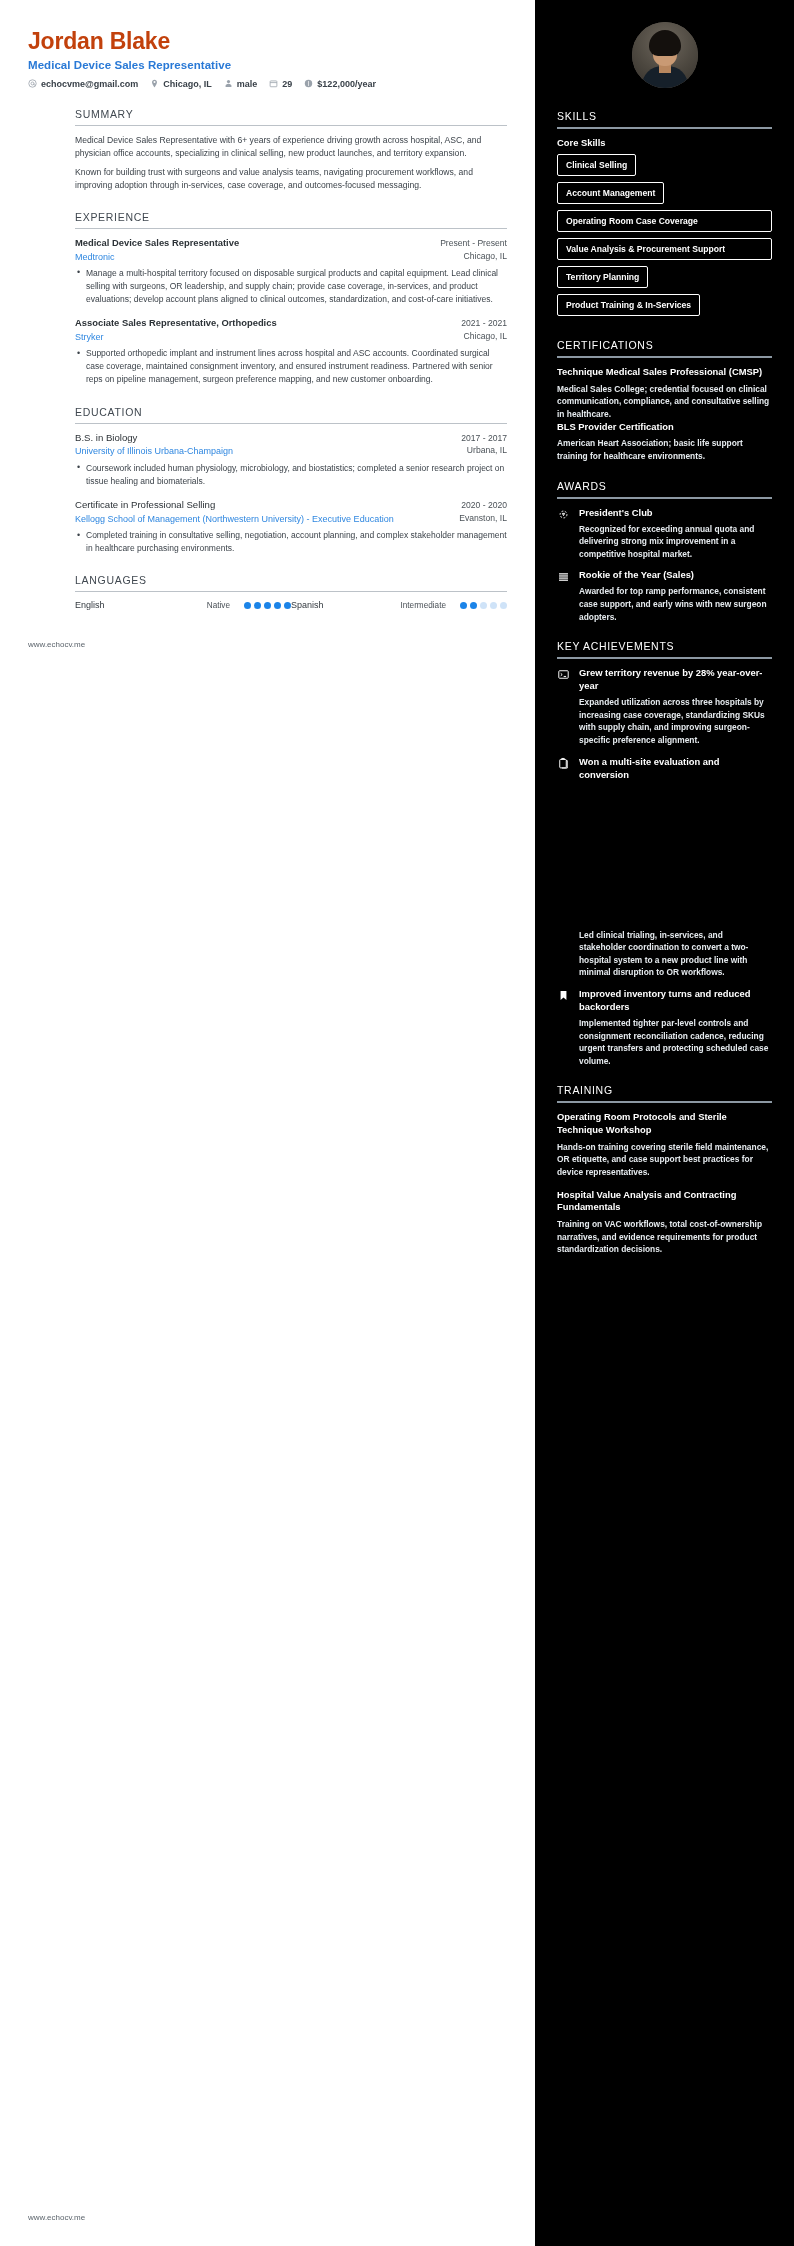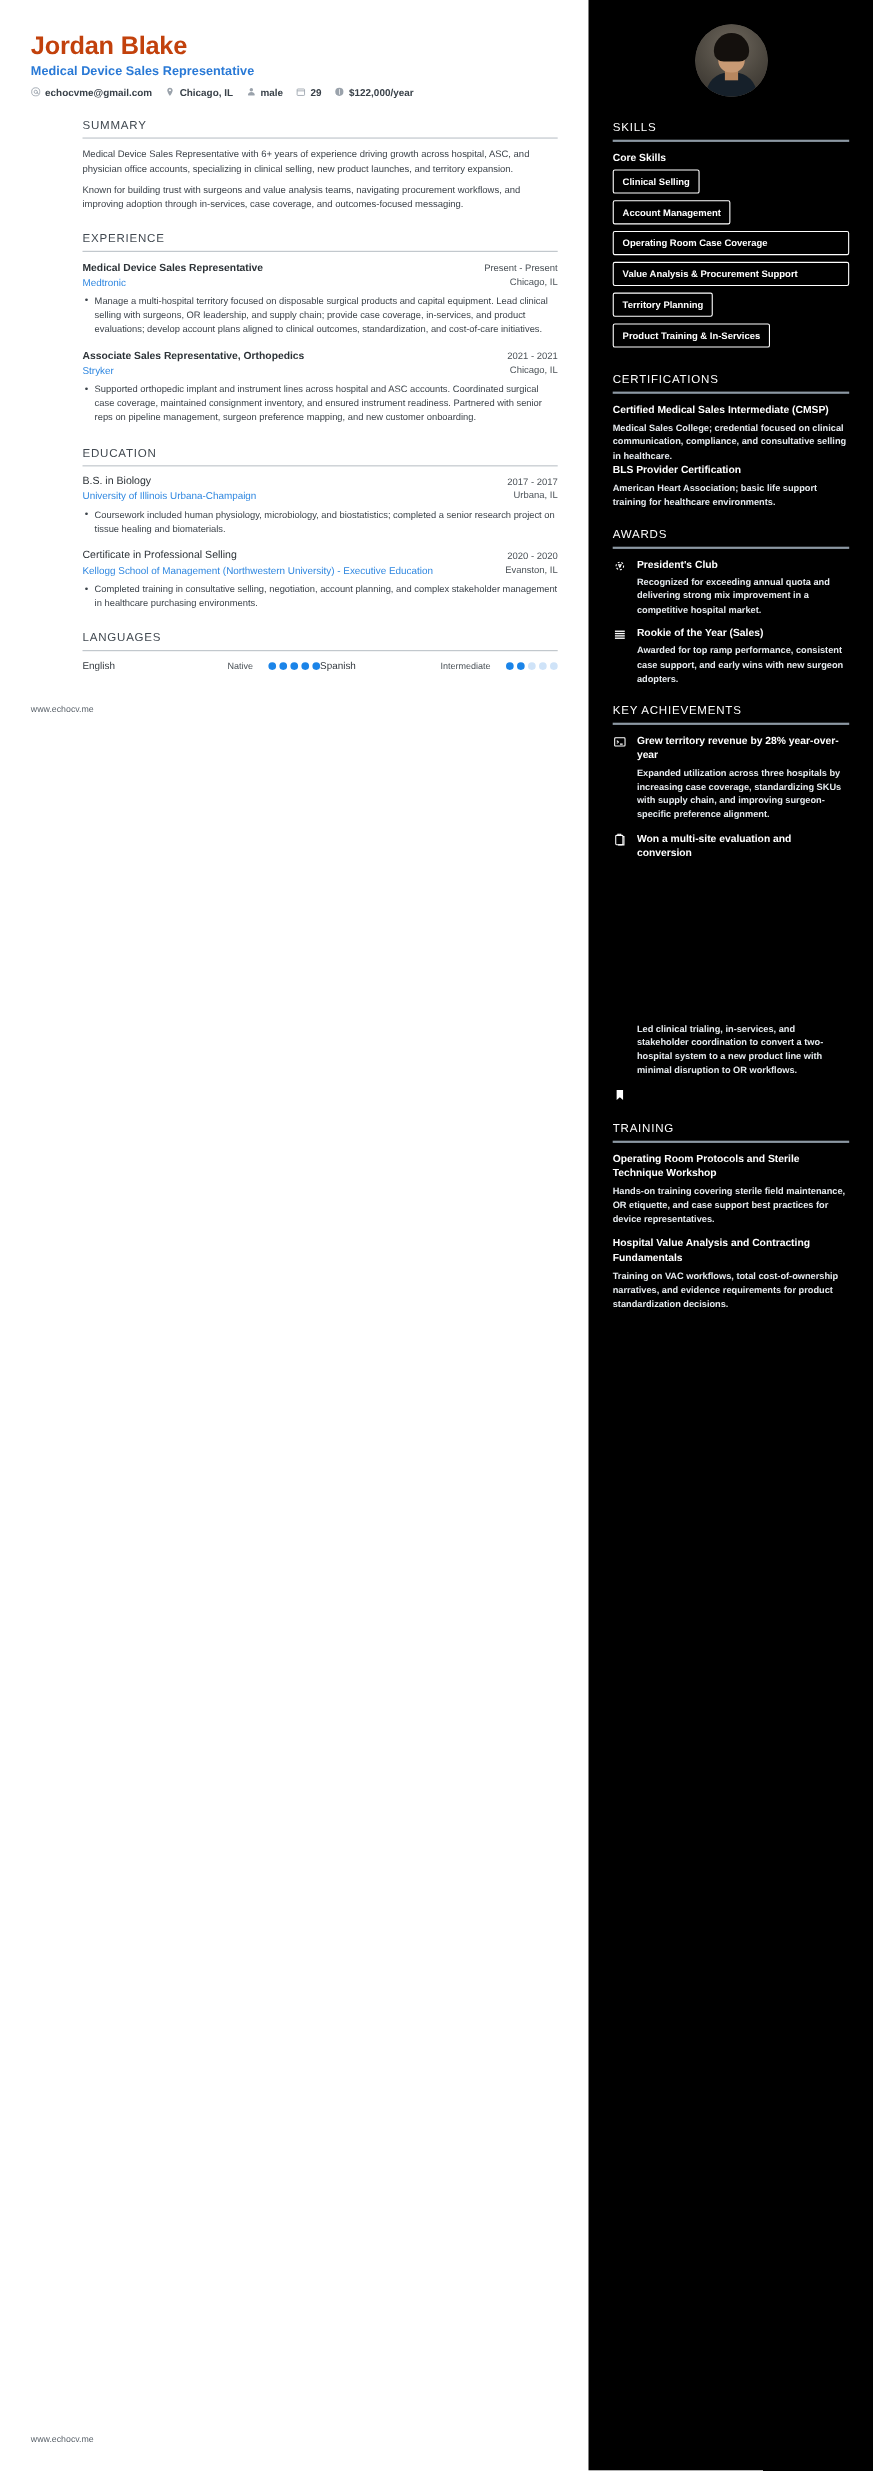--- a/index.html
+++ b/index.html
@@ -490,21 +490,21 @@
         <span class="chip full">Value Analysis &amp; Procurement Support</span>
         <span class="chip">Territory Planning</span><br>
         <span class="chip">Product Training &amp; In-Services</span>
       </div>
     </div>
 
     <div class="side-section">
       <div class="side-title">CERTIFICATIONS</div>
       <div class="side-rule"></div>
       <div>
-        <div class="cert-name">Certified Medical Sales Intermediate (CMSP)</div>
+        <div class="cert-name">Technique Medical Sales Professional (CMSP)</div>
         <div class="cert-desc">Medical Sales College; credential focused on clinical communication, compliance, and consultative selling in healthcare.</div>
       </div>
       <div>
         <div class="cert-name">BLS Provider Certification</div>
         <div class="cert-desc">American Heart Association; basic life support training for healthcare environments.</div>
       </div>
     </div>
 
     <div class="side-section">
       <div class="side-title">AWARDS</div>
@@ -572,20 +572,24 @@
       <div class="spacer-block"></div>
 
       <div class="item-desc indented" style="margin-bottom:9px">Led clinical trialing, in-services, and stakeholder coordination to convert a two-hospital system to a new product line with minimal disruption to OR workflows.</div>
 
       <div class="item-row">
         <span class="item-icon">
           <svg viewBox="0 0 16 16" fill="currentColor">
             <path d="M4.4 2.4h7.2v11.2L8 10.6l-3.6 3z"></path>
           </svg>
         </span>
+        <div class="item-body">
+          <div class="item-title">Improved inventory turns and reduced backorders</div>
+          <div class="item-desc">Implemented tighter par-level controls and consignment reconciliation cadence, reducing urgent transfers and protecting scheduled case volume.</div>
+        </div>
       </div>
     </div>
 
     <div class="side-section">
       <div class="side-title">TRAINING</div>
       <div class="side-rule"></div>
       <div>
         <div class="train-name">Operating Room Protocols and Sterile Technique Workshop</div>
         <div class="train-desc">Hands-on training covering sterile field maintenance, OR etiquette, and case support best practices for device representatives.</div>
       </div>

